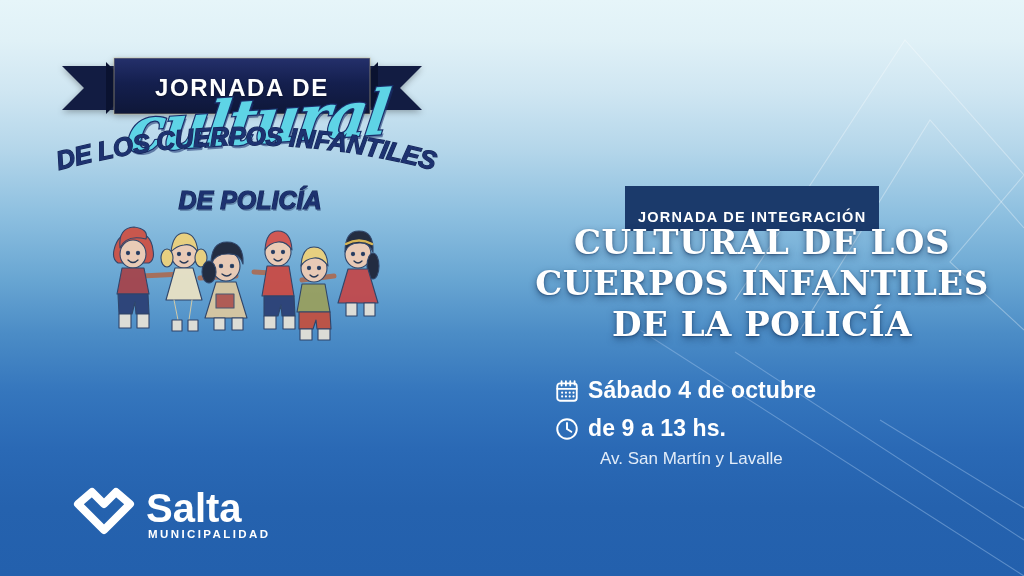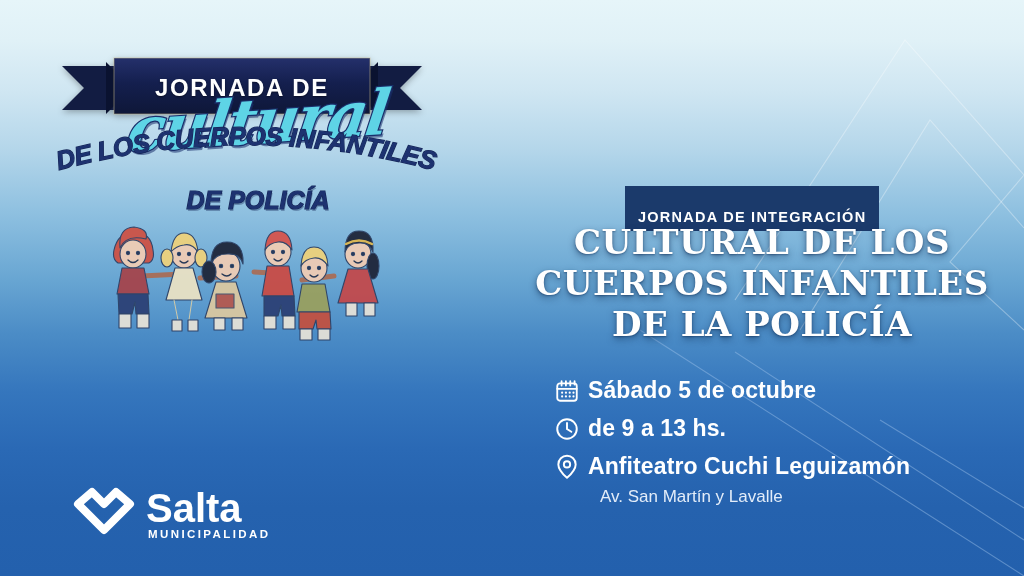--- a/index.html
+++ b/index.html
@@ -69,21 +69,21 @@
   .arc-wrap { position:absolute; left:46px; top:126px; width:400px; height:62px; }
   .arc-wrap svg { width:100%; height:100%; overflow:visible; }
   .arc-txt {
     font-family:"Liberation Sans", sans-serif;
     font-weight:700; font-style:italic;
     fill:#1d3270;
     stroke:#142455; stroke-width:1.2px; paint-order:stroke fill;
     letter-spacing:-0.5px;
   }
   .line3 {
-    position:absolute; left:8px; top:186px; width:500px;
+    position:absolute; left:0; top:186px; width:500px;
     text-align:center;
     font-weight:700; font-style:italic; font-size:25px;
     letter-spacing:0px;
     color:#1d3270;
     -webkit-text-stroke:1.2px #142455;
     paint-order:stroke fill;
     text-shadow:1px 2px 0 rgba(20,36,85,.35);
   }
   
   .kids { position:absolute; left:96px; top:214px; width:292px; height:130px; }
@@ -310,39 +310,30 @@
                 <circle cx="11" cy="13.5" r="1"></circle>
               <circle cx="14.5" cy="13.5" r="1"></circle>
                 <circle cx="18" cy="13.5" r="1"></circle>
               <circle cx="7.5" cy="17" r="1"></circle>
                 <circle cx="11" cy="17" r="1"></circle>
               <circle cx="14.5" cy="17" r="1"></circle>
                 <circle cx="18" cy="17" r="1"></circle>
             </g>
           </svg>
         </span>
-        <span class="dtext">Sábado 5 de octubre</span>
+        <span class="dtext">Sábado 4 de octubre</span>
       </div>
 
       <div class="drow">
         <span class="ic">
           <svg width="26" height="26" viewBox="0 0 24 24" fill="none" stroke="#ffffff" stroke-width="1.8" stroke-linecap="round">
             <circle cx="12" cy="12" r="9"></circle>
             <path d="M12 6.5 V12 L16 14.5"></path>
           </svg>
         </span>
         <span class="dtext">de 9 a 13 hs.</span>
       </div>
 
-      <div class="drow">
-        <span class="ic">
-          <svg width="26" height="26" viewBox="0 0 24 24" fill="none" stroke="#ffffff" stroke-width="1.8" stroke-linecap="round" stroke-linejoin="round">
-            <path d="M12 22 C12 22 20 14.8 20 9.6 A8 8 0 0 0 4 9.6 C4 14.8 12 22 12 22 Z"></path>
-            <circle cx="12" cy="9.6" r="2.9"></circle>
-          </svg>
-        </span>
-        <span class="dtext">Anfiteatro Cuchi Leguizamón</span>
-      </div>
 
       <div class="dsub">Av. San Martín y Lavalle</div>
     </div>
   </div>
 </div>
 
 </body></html>

